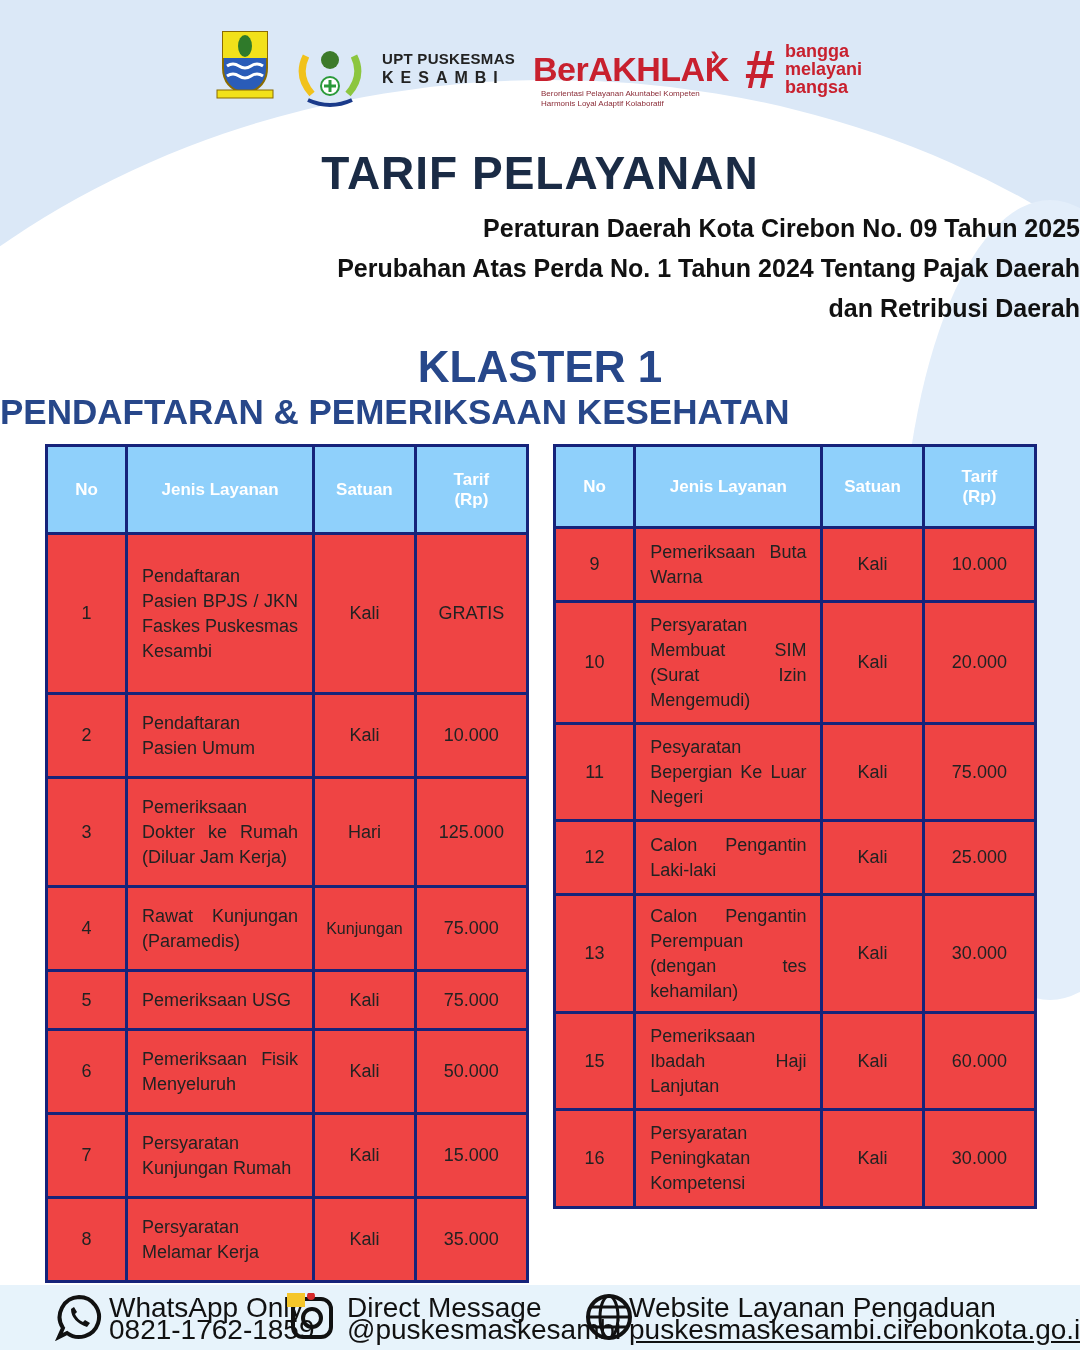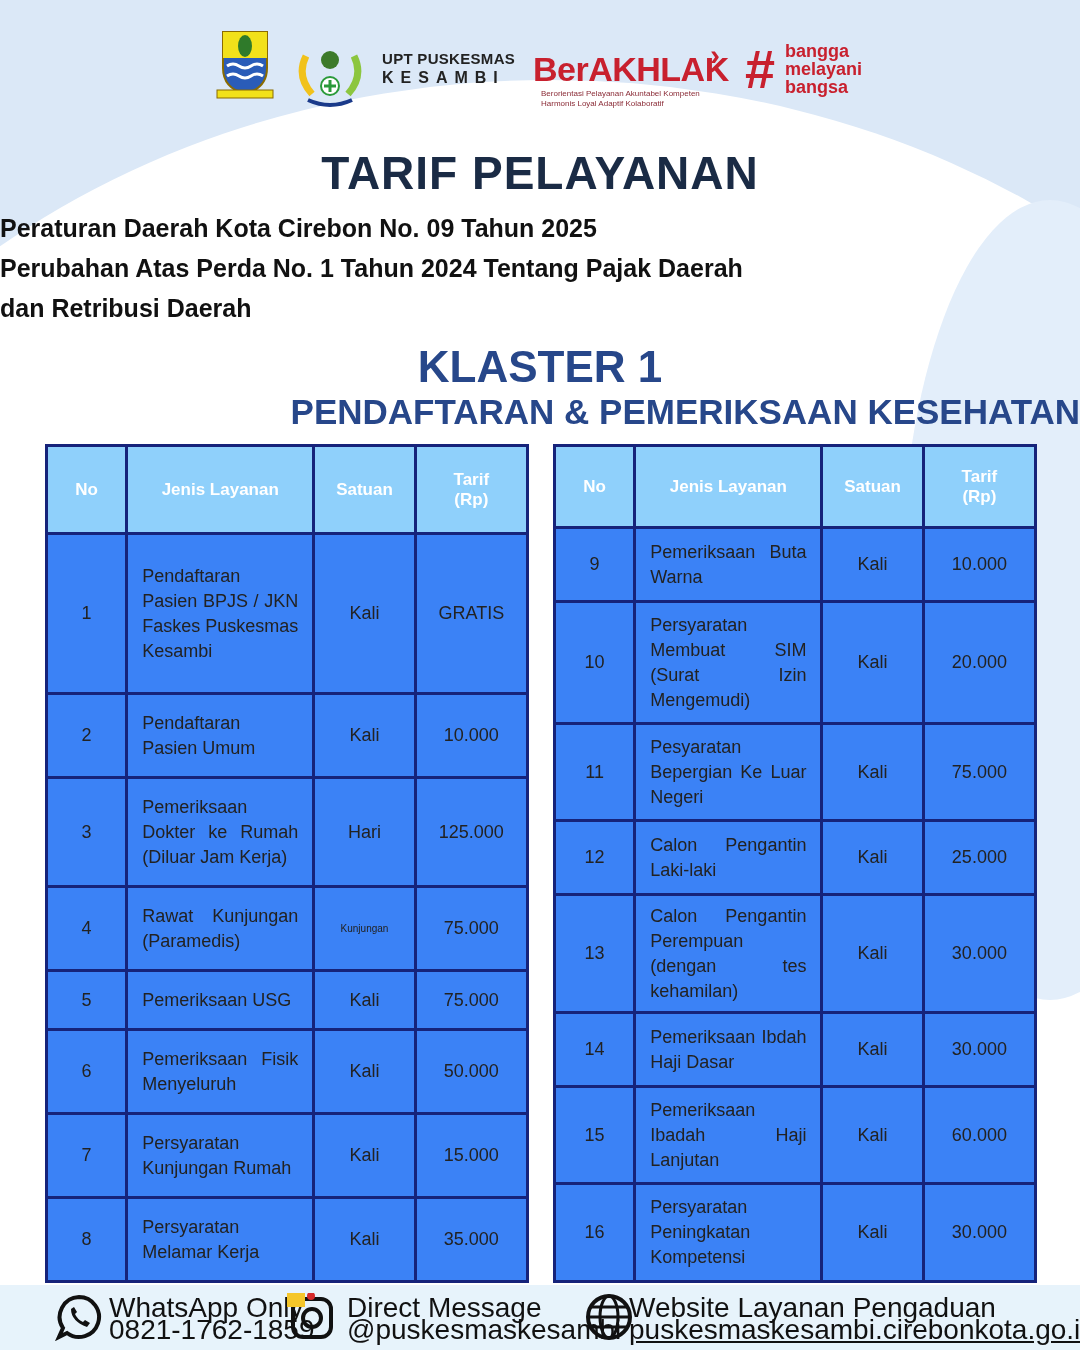--- a/index.html
+++ b/index.html
@@ -15,29 +15,29 @@
   .upt .l1 { font-size: 15px; font-weight: bold; color: #222; letter-spacing: 0.3px; }
   .upt .l2 { font-size: 16px; font-weight: bold; color: #222; letter-spacing: 7px; margin-top: 2px; }
   .berakhlak { position: absolute; left: 533px; top: 28px; }
   .berakhlak .big { font-size: 34px; font-weight: bold; color: #c8202e; letter-spacing: -0.5px; }
   .berakhlak .small { font-size: 8px; color: #8a2b36; line-height: 10px; padding-left: 8px; }
   .berakhlak .chev { position: absolute; left: 177px; top: -12px; font-size: 30px; color: #c8202e; font-weight: bold; }
   .bangga { position: absolute; left: 745px; top: 18px; }
   .bangga .hash { position: absolute; left: 0; top: 2px; font-size: 54px; font-weight: bold; color: #c8202e; line-height: 54px; }
   .bangga .txt { position: absolute; left: 40px; top: 2px; font-size: 18px; font-weight: bold; color: #c8202e; line-height: 18px; }
   .title { position: absolute; top: 146px; width: 1080px; text-align: center; font-size: 46px; font-weight: bold; color: #1a2b45; letter-spacing: 1px; }
-  .sub { position: absolute; width: 1080px; text-align: left; font-size: 25px; font-weight: bold; color: #111; }
+  .sub { position: absolute; width: 1080px; text-align: right; font-size: 25px; font-weight: bold; color: #111; }
   .klaster { position: absolute; top: 342px; width: 1080px; text-align: center; font-size: 44px; font-weight: bold; color: #27478a; }
-  .klaster-sub { position: absolute; top: 392px; width: 1080px; text-align: right; font-size: 35px; font-weight: bold; color: #27478a; }
-  table { position: absolute; border-collapse: collapse; background: #3b82f6; }
+  .klaster-sub { position: absolute; top: 392px; width: 1080px; text-align: left; font-size: 35px; font-weight: bold; color: #27478a; }
+  table { position: absolute; border-collapse: collapse; background: #ef4444; }
   td, th { border: 3px solid #16237a; font-size: 18px; color: #222; }
   th { background: #8fd0fb; color: #fff; font-size: 17px; font-weight: bold; }
   td.c { text-align: center; }
   td.desc { text-align: justify; text-align-last: left; padding: 0 14px; line-height: 25px; }
-  td.small { font-size: 10px; margin-top: 8px; }
+  td.small { font-size: 16px; margin-top: 8px; }
   .footer { position: absolute; left: 0; top: 1285px; width: 1080px; height: 65px; background: #e7f3fb; }
   .fitem { position: absolute; top: 8px; }
   .ficon { position: absolute; top: 0; width: 48px; height: 48px; }
   .ftext { position: absolute; top: 4px; font-size: 28px; color: #111; line-height: 22px; white-space: nowrap; }
   .ftext u { text-decoration: underline; }
 </style>
 </head>
 <body>
 
 <div class="page">
@@ -191,26 +191,20 @@
       <td class="desc">Calon Pengantin Laki-laki</td>
       <td class="c">Kali</td>
       <td class="c">25.000</td>
     </tr>
     <tr style="height:118px">
       <td class="c">13</td>
       <td class="desc">Calon Pengantin Perempuan (dengan tes kehamilan)</td>
       <td class="c">Kali</td>
       <td class="c">30.000</td>
     </tr>
-    <tr style="height:74px">
-      <td class="c">14</td>
-      <td class="desc">Pemeriksaan Ibdah Haji Dasar</td>
-      <td class="c">Kali</td>
-      <td class="c">30.000</td>
-    </tr>
     <tr style="height:97px">
       <td class="c">15</td>
       <td class="desc">Pemeriksaan Ibadah Haji Lanjutan</td>
       <td class="c">Kali</td>
       <td class="c">60.000</td>
     </tr>
     <tr style="height:98px">
       <td class="c">16</td>
       <td class="desc">Persyaratan Peningkatan Kompetensi</td>
       <td class="c">Kali</td>

